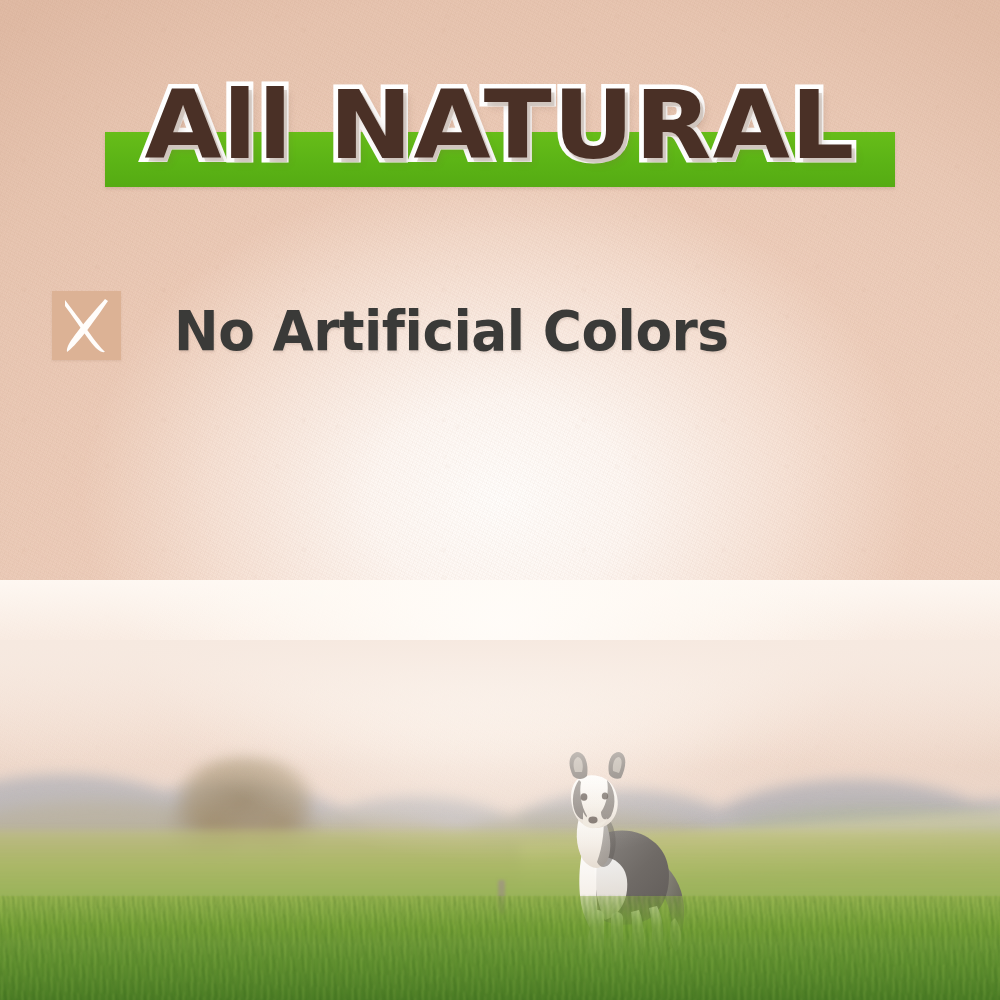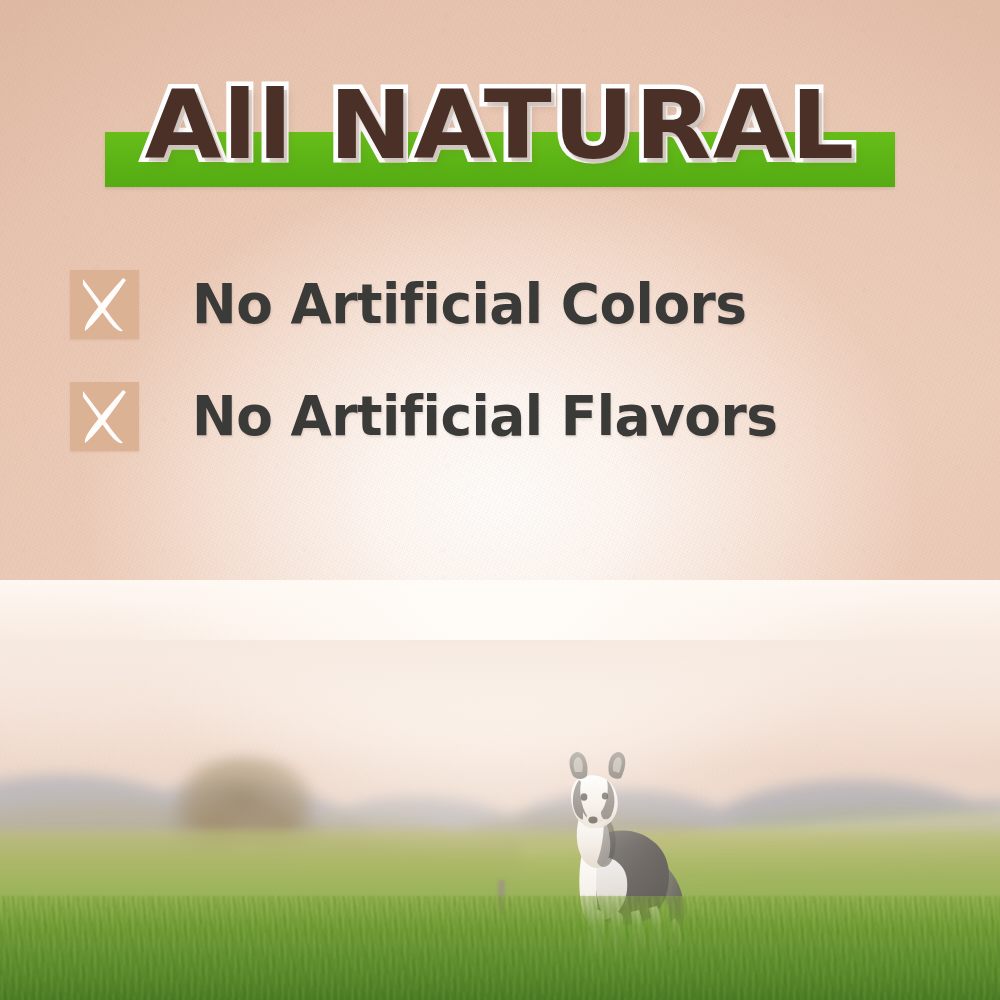--- a/index.html
+++ b/index.html
@@ -189,23 +189,23 @@
     paint-order:stroke fill;
     text-shadow:
        3px 4px 0 rgba(120,90,70,.22),
        5px 6px 7px rgba(120,90,70,.18);
     white-space:nowrap;
   }
 
   
   .claims{position:absolute;left:0;top:248px;width:1000px;}
   .claim{
-    display:flex;align-items:center;
+    display:flex;align-items:flex-end;
     height:112px;
-    padding-left:70px;
+    padding-left:52px;
   }
   .xbox{
     position:relative;
     flex:0 0 auto;
     width:69px;height:69px;
     background:#dcb295;
     box-shadow:0 1px 2px rgba(150,110,85,.18);
   }
   .xbox svg{position:absolute;left:0;top:0;width:100%;height:100%;}
   .claim-label{
@@ -324,27 +324,18 @@
       <div class="claim">
         <div class="xbox">
           <svg viewBox="0 0 69 69" xmlns="http://www.w3.org/2000/svg">
             <path d="M13 9 C19 17,30 31,36 40 C43 50,49 57,53 61 C49 62,44 58,38 50 C30 39,20 24,13 15 Z" fill="#fffdfb"></path>
             <path d="M56 10 C50 19,40 33,33 42 C25 52,19 58,15 61 C14 56,19 49,26 40 C35 28,47 15,53 8 Z" fill="#fffdfb"></path>
           </svg>
         </div>
         <div class="claim-label">No Artificial Colors</div>
       </div>
 
-      <div class="claim">
-        <div class="xbox">
-          <svg viewBox="0 0 69 69" xmlns="http://www.w3.org/2000/svg">
-            <path d="M13 9 C19 17,30 31,36 40 C43 50,49 57,53 61 C49 62,44 58,38 50 C30 39,20 24,13 15 Z" fill="#fffdfb"></path>
-            <path d="M56 10 C50 19,40 33,33 42 C25 52,19 58,15 61 C14 56,19 49,26 40 C35 28,47 15,53 8 Z" fill="#fffdfb"></path>
-          </svg>
-        </div>
-        <div class="claim-label">No Artificial Flavors</div>
-      </div>
 
 
 
     </div>
   </div>
 </div>
 
 </body></html>

